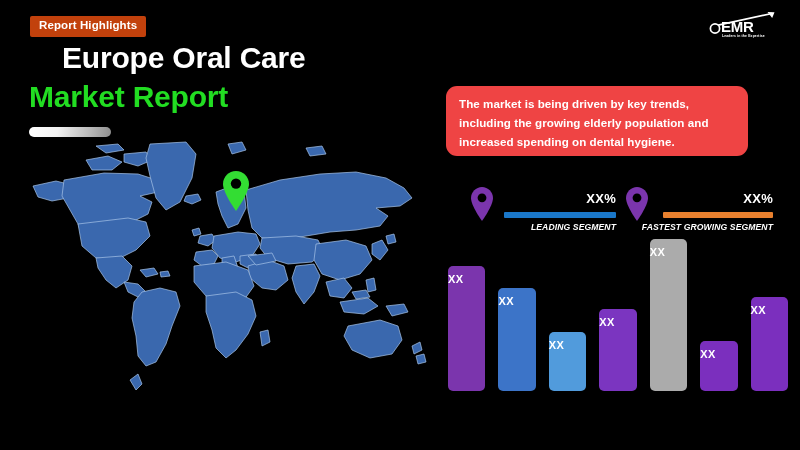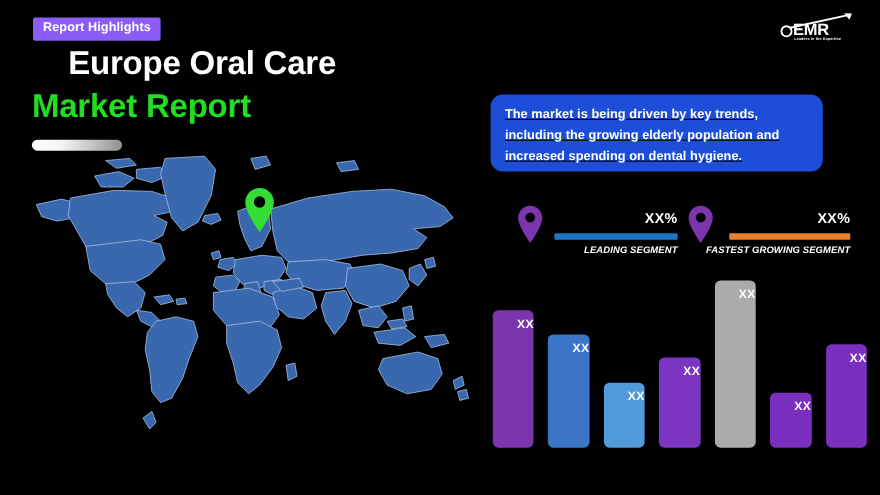--- a/index.html
+++ b/index.html
@@ -7,21 +7,21 @@
   body {
     width:800px; height:450px; position:relative; overflow:hidden;
     background:#000000;
     font-family:"Liberation Sans", sans-serif;
     -webkit-font-smoothing:antialiased;
   }
 
   
   #badge-report-highlights{
     position:absolute; left:30px; top:16px;
-    background:#8b5cf6; color:#ffffff;
+    background:#c2410c; color:#ffffff;
     font-size:11.5px; font-weight:bold; letter-spacing:.1px;
     padding:4px 9px 5px 9px; border-radius:2px;
     white-space:nowrap; line-height:1;
   }
   #title-line-1{
     position:absolute; left:29px; top:42px;
     color:#ffffff; font-size:30px; font-weight:bold;
     letter-spacing:-.2px; line-height:1.05; white-space:nowrap;margin-left:33px;
   }
   #title-line-2{
@@ -40,23 +40,22 @@
   #emr-logo svg{ display:block; }
 
   
   #world-map{ position:absolute; left:0px; top:140px; width:440px; height:285px; }
   #world-map svg{ display:block; width:100%; height:100%; }
   #map-pin{ position:absolute; left:222px; top:170px; width:28px; height:42px; }
 
   
   #callout-box{
     position:absolute; left:446px; top:86px; width:302px; height:70px;
-    background:#1d4ed8; border-radius:11px;
+    background:#ef4444; border-radius:11px;
     padding:9px 13px 0 13px;
-    text-decoration:underline;
   }
   #callout-text{
     color:#ffffff; font-size:11.6px; font-weight:bold;
     line-height:1.62; letter-spacing:.05px;
   }
 
   
   .legend-group{ position:absolute; }
   #legend-leading{ left:470px; top:186px; width:146px; height:52px; }
   #legend-fastest{ left:625px; top:186px; width:148px; height:52px; }
@@ -70,22 +69,22 @@
   #legend-fastest .legend-bar{ left:38px; right:0px; top:26px; background:#E8802E; }
   .legend-label{
     position:absolute; right:0px; top:36px;
     color:#ffffff; font-size:8.6px; font-weight:bold;
     letter-spacing:.1px; white-space:nowrap;font-style:italic;
   }
 
   
   #bar-chart{ position:absolute; left:448px; top:255px; width:340px; height:152px; }
   .chart-bar{
-    position:absolute; bottom:0px; border-radius:5px;
-    display:flex; justify-content:flex-end; align-items:flex-start;
+    position:absolute; bottom:16px; border-radius:5px;
+    display:flex; justify-content:flex-start; align-items:flex-start;
   }
   .chart-bar span{
     color:#ffffff; font-size:11px; font-weight:bold;
     letter-spacing:.4px; margin-top:7px;
   }
 </style>
 </head>
 <body>
 
 <div id="badge-report-highlights">Report Highlights</div>

